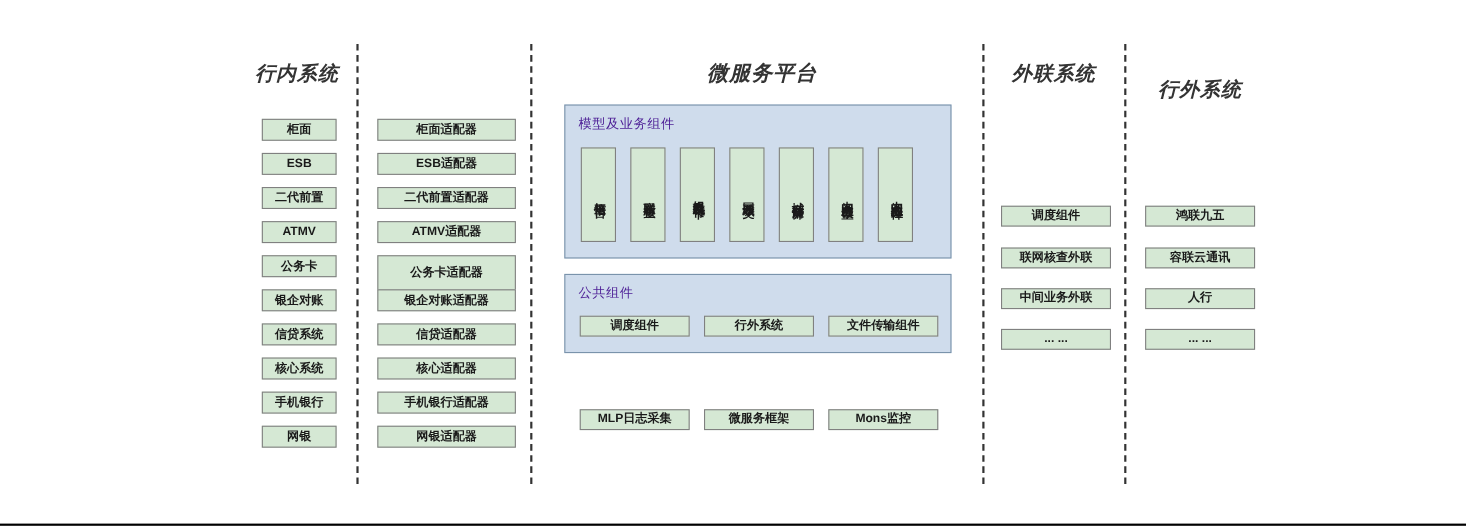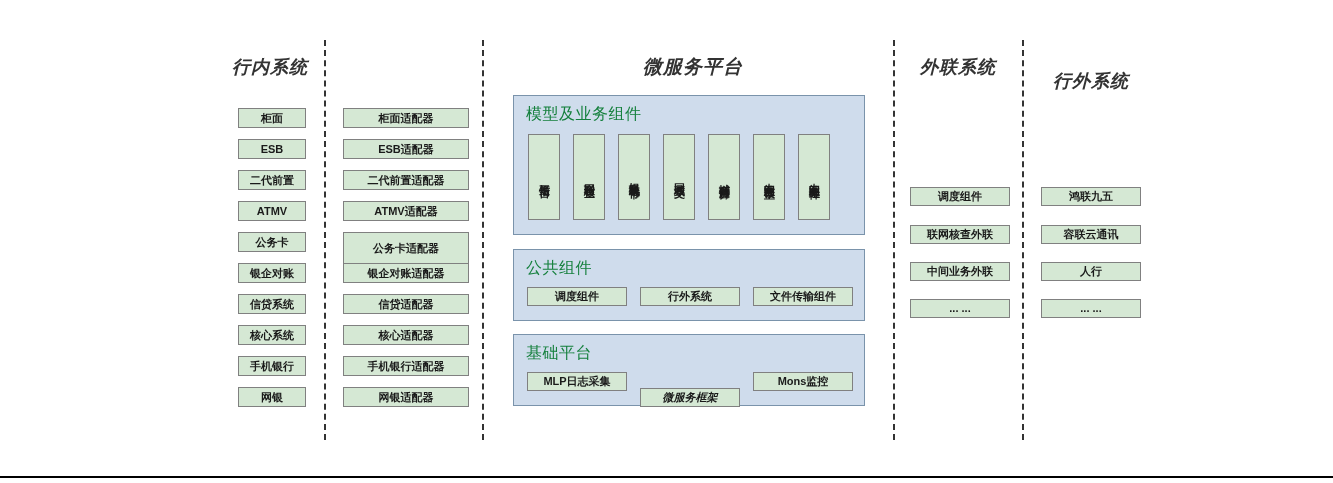--- a/index.html
+++ b/index.html
@@ -64,22 +64,22 @@
   .bluepanel {
     position: absolute;
     background: #cfdcec;
     border: 1px solid #7a93ab;
     box-sizing: border-box;
   }
   .panel-title {
     position: absolute;
     left: 12px;
     top: 8px;
-    font-size: 16px;
-    color: #15803d;
+    font-size: 12px;
+    color: #4c1d95;
     font-weight: normal;
     letter-spacing: 0.5px;
   }
   .vbox {
     position: absolute;
     background: #d5e8d4;
     border: 1px solid #808080;
     box-sizing: border-box;
     display: flex;
     align-items: center;
@@ -141,25 +141,22 @@
   <div class="vbox" style="left:753px; top:134px; width:32px; height:86px;">中间业务模型</div>
   <div class="vbox" style="left:798px; top:134px; width:32px; height:86px;">中间业务组件</div>
 
   <div class="bluepanel" style="left:513px; top:249px; width:352px; height:72px;">
     <div class="panel-title">公共组件</div>
   </div>
   <div class="gbox plain" style="left:527px; top:287px; width:100px; height:19px;">调度组件</div>
   <div class="gbox plain" style="left:640px; top:287px; width:100px; height:19px;">行外系统</div>
   <div class="gbox plain" style="left:753px; top:287px; width:100px; height:19px;">文件传输组件</div>
 
-  <div class="bluepanel" style="left:513px; top:334px; width:352px; height:72px;">
-    <div class="panel-title">基础平台</div>
-  </div>
   <div class="gbox plain" style="left:527px; top:372px; width:100px; height:19px;">MLP日志采集</div>
-  <div class="gbox plain" style="left:640px; top:388px; width:100px; height:19px;font-style:italic;">微服务框架</div>
+  <div class="gbox plain" style="left:640px; top:372px; width:100px; height:19px;">微服务框架</div>
   <div class="gbox plain" style="left:753px; top:372px; width:100px; height:19px;">Mons监控</div>
 
   <div class="col-title" style="left:913px; top:55px; width:90px;">外联系统</div>
 
   <div class="gbox plain" style="left:910px; top:187px; width:100px; height:19px;">调度组件</div>
   <div class="gbox plain" style="left:910px; top:225px; width:100px; height:19px;">联网核查外联</div>
   <div class="gbox plain" style="left:910px; top:262px; width:100px; height:19px;">中间业务外联</div>
   <div class="gbox plain" style="left:910px; top:299px; width:100px; height:19px;">... ...</div>
 
   <div class="col-title" style="left:1046px; top:69px; width:90px;">行外系统</div>

